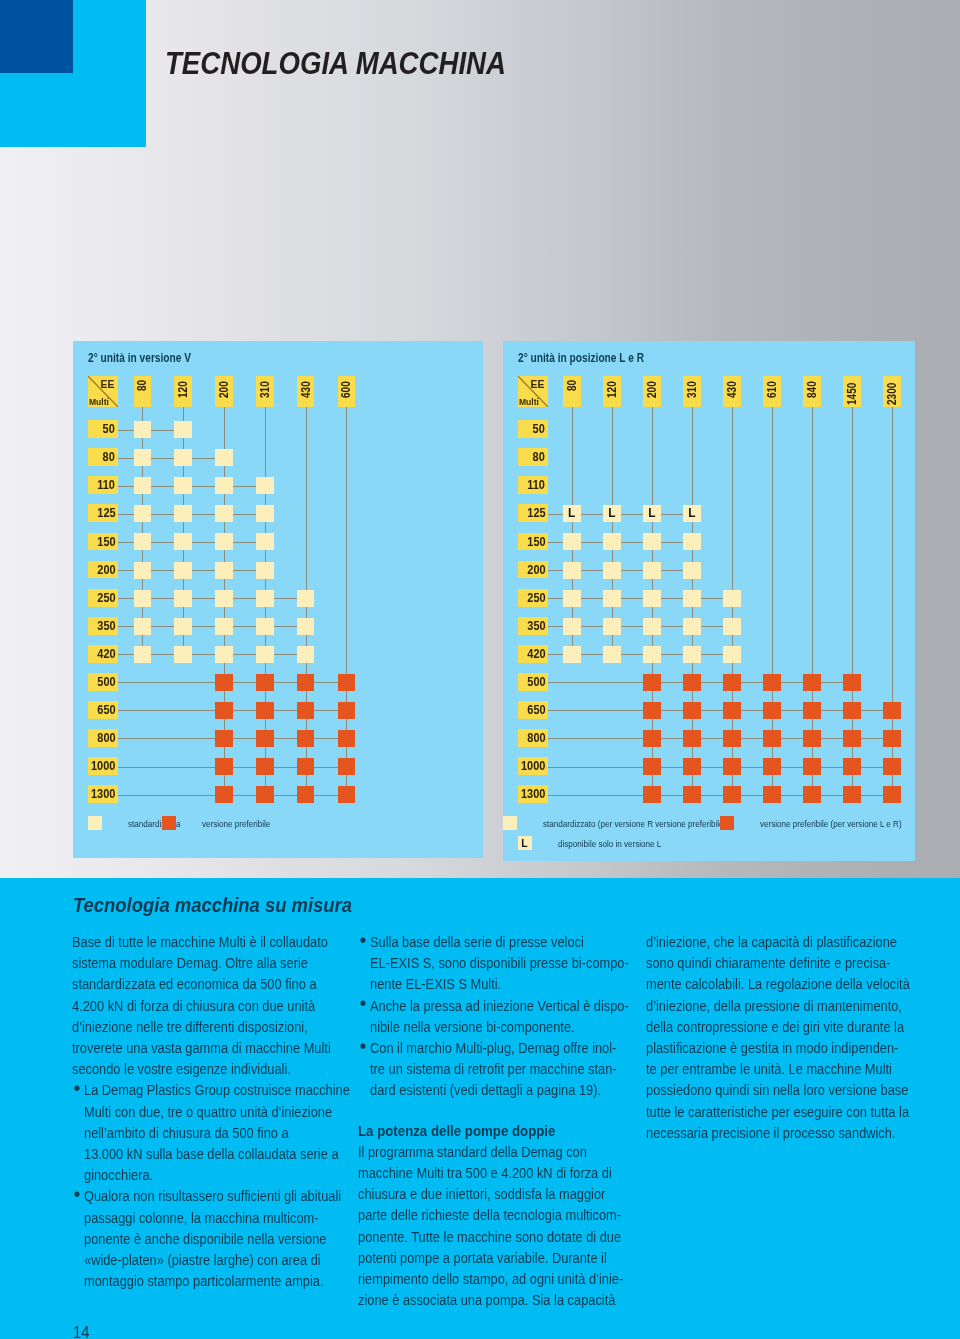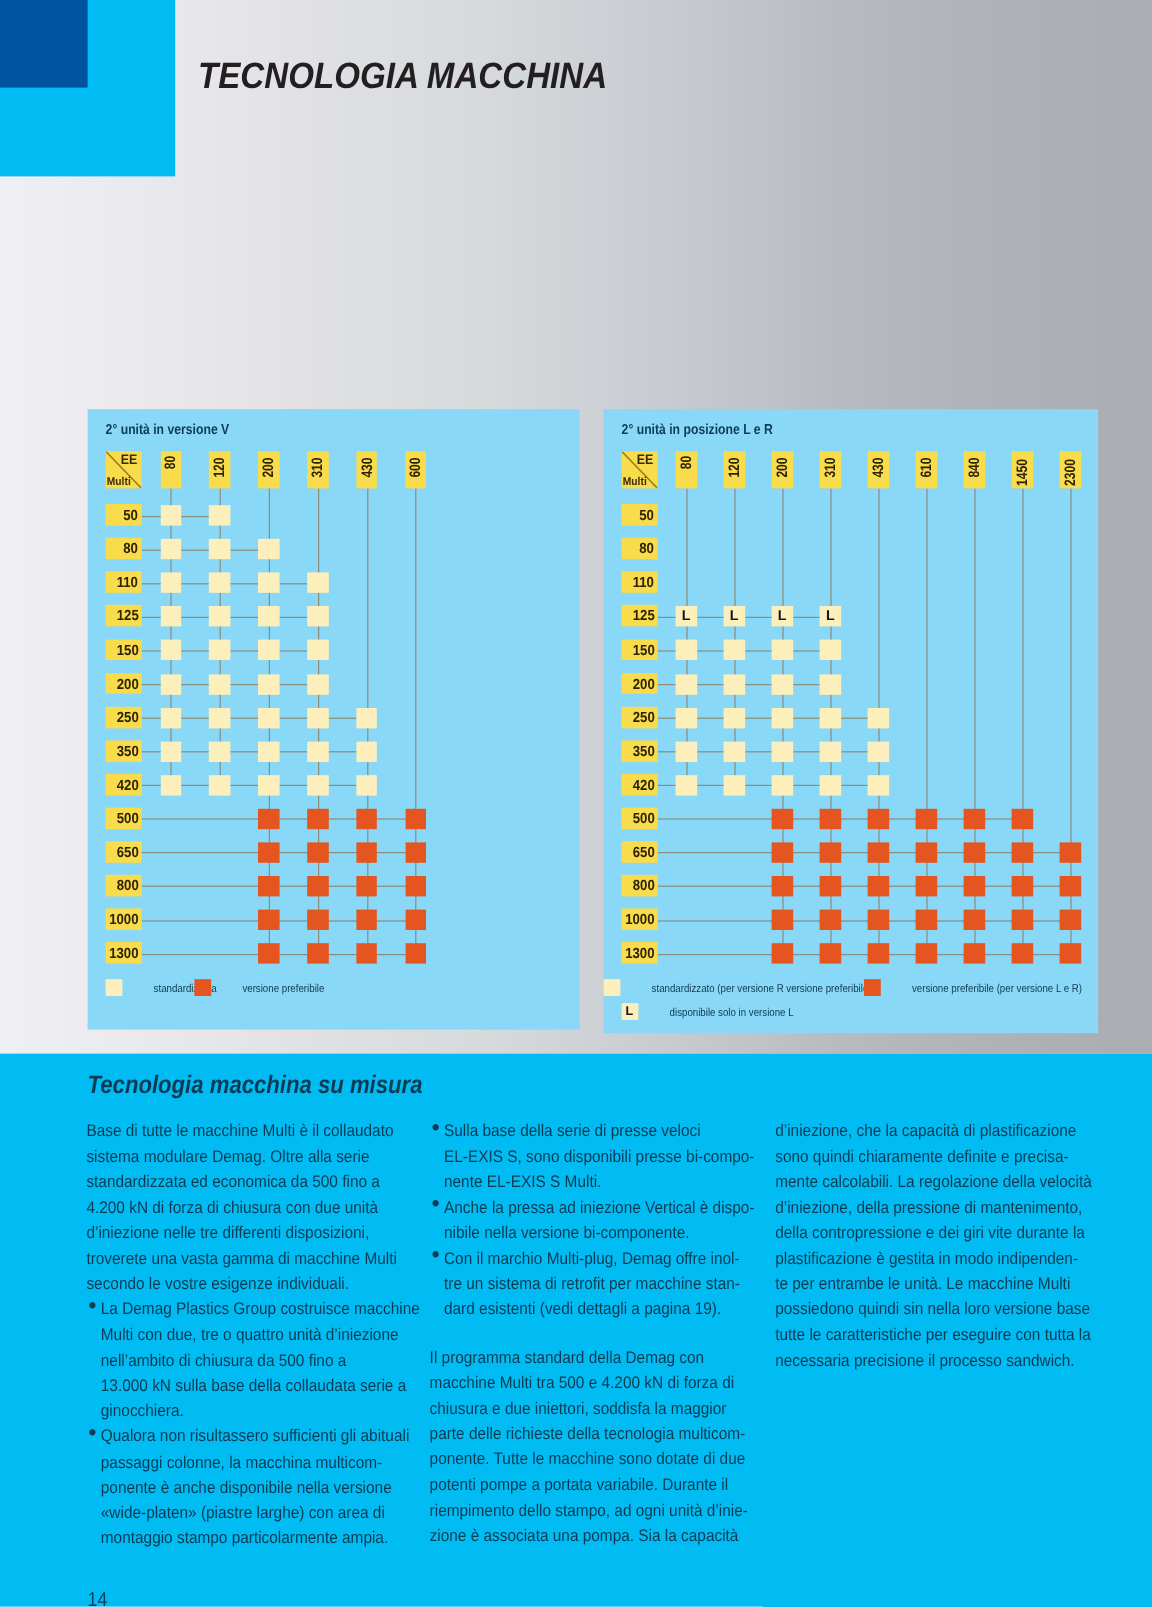--- a/index.html
+++ b/index.html
@@ -392,20 +392,23 @@
           <div class="ln">Anche la pressa ad iniezione Vertical è dispo-</div>
           <div class="ln">nibile nella versione bi-componente.</div>
         </div>
         <div class="blk bullet">
           <span class="bdot">•</span>
           <div class="ln">Con il marchio Multi-plug, Demag offre inol-</div>
           <div class="ln">tre un sistema di retrofit per macchine stan-</div>
           <div class="ln">dard esistenti (vedi dettagli a pagina 19).</div>
         </div>
         <div class="blk spacer"></div>
+        <div class="blk subhead">
+          <div class="ln">La potenza delle pompe doppie</div>
+        </div>
         <div class="blk para">
           <div class="ln">Il programma standard della Demag con</div>
           <div class="ln">macchine Multi tra 500 e 4.200 kN di forza di</div>
           <div class="ln">chiusura e due iniettori, soddisfa la maggior</div>
           <div class="ln">parte delle richieste della tecnologia multicom-</div>
           <div class="ln">ponente. Tutte le macchine sono dotate di due</div>
           <div class="ln">potenti pompe a portata variabile. Durante il</div>
           <div class="ln">riempimento dello stampo, ad ogni unità d’inie-</div>
           <div class="ln">zione è associata una pompa. Sia la capacità</div>
         </div>

